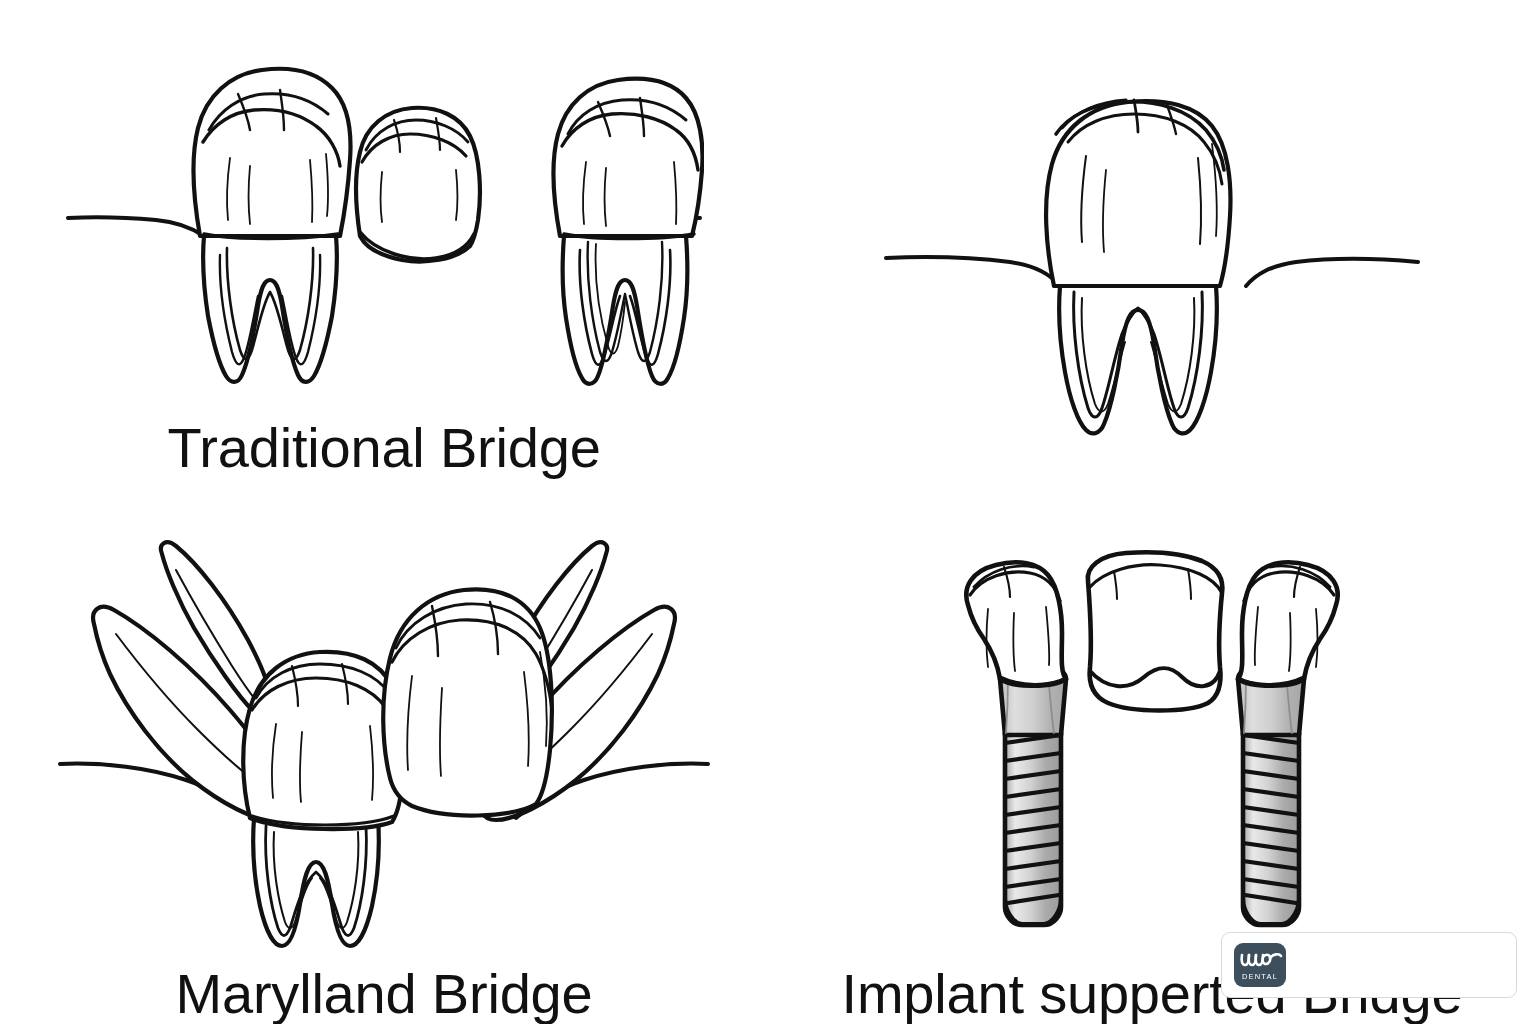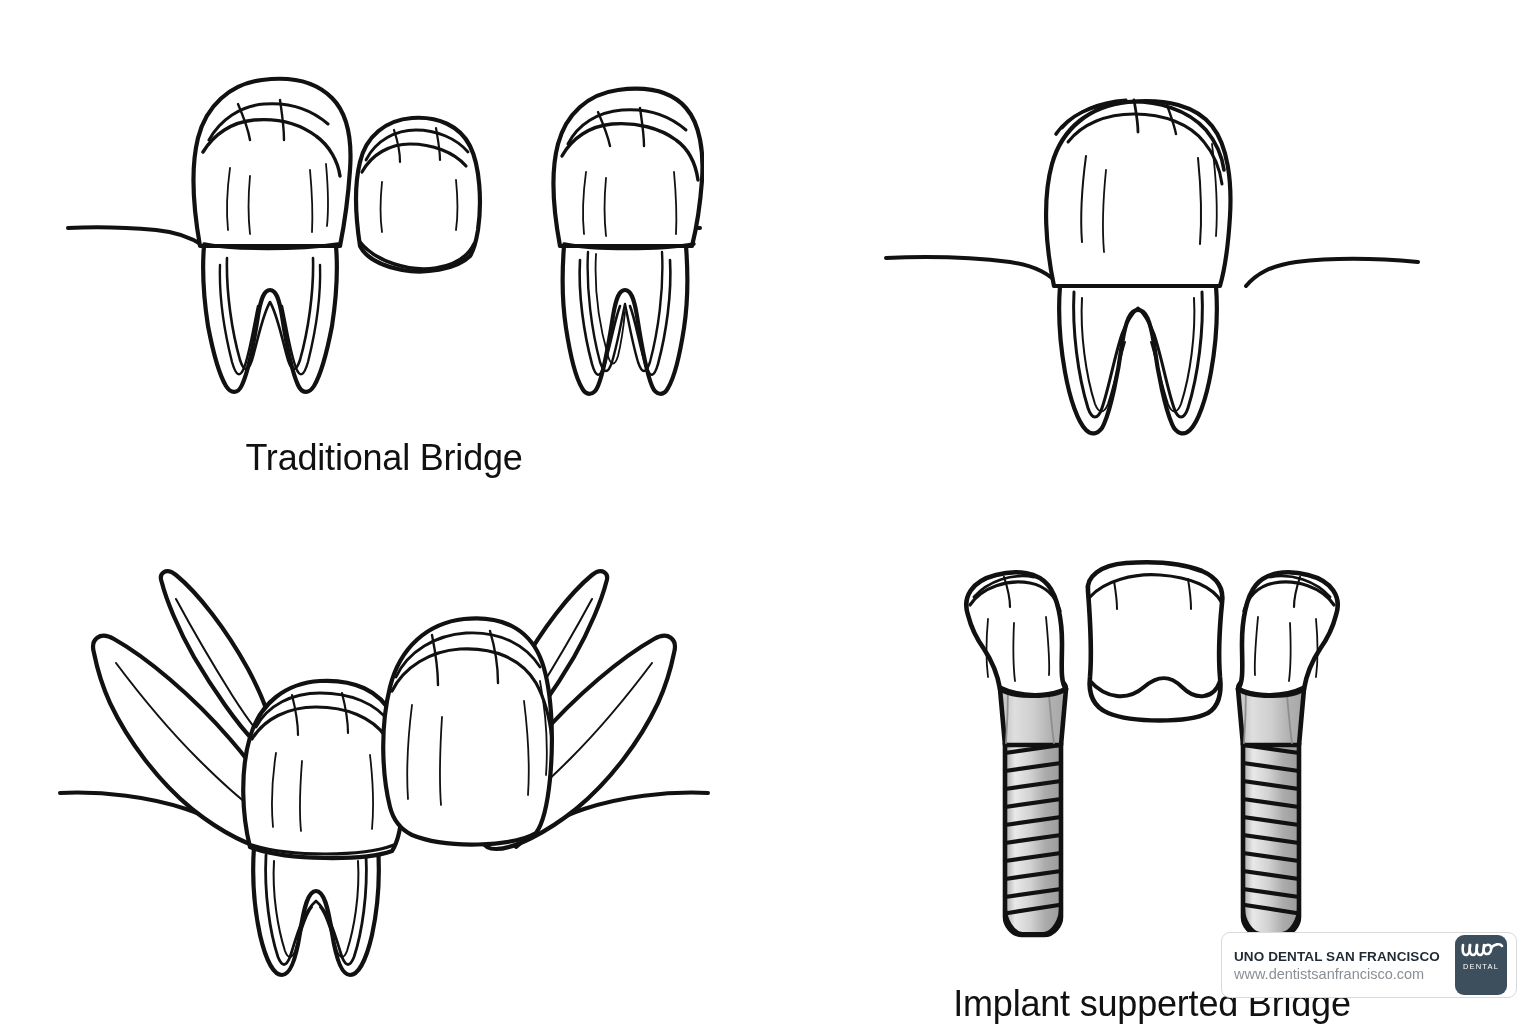--- a/index.html
+++ b/index.html
@@ -37,21 +37,21 @@
     display: flex;
     align-items: center;
     justify-content: center;
     min-height: 0;
   }
   .panel-art svg {
     display: block;
   }
 
   .panel-label {
-    font-size: 36px;
+    font-size: 56px;
     font-weight: 400;
     color: #111111;
     letter-spacing: -0.2px;
     white-space: nowrap;
     text-align: center;
     line-height: 1;
   }
 
   
   .panel-traditional .panel-art { padding-top: 10px; }
@@ -98,26 +98,26 @@
     white-space: nowrap;
   }
   .watermark-url {
     font-size: 14.5px;
     font-weight: 400;
     color: #8a8f94;
     white-space: nowrap;
   }
   .watermark-logo {
     width: 52px;
-    height: 60px;
+    height: 44px;
     border-radius: 9px;
     background: #3d4f5d;
     flex: 0 0 auto;
     display: flex;
-    align-items: flex-start;
+    align-items: center;
     justify-content: center;
   }
   .watermark-logo svg { display: block; }
 </style>
 </head>
 <body>
 
 <div class="diagram-grid">
 
   <div class="panel panel-traditional">
@@ -297,20 +297,21 @@
           <path d="M342 116 C354 90 382 74 412 72 C446 70 472 84 486 106" fill="none" stroke-width="2.8"></path>
           <path d="M378 74 C382 94 384 108 384 124" fill="none" stroke-width="2.4"></path>
           <path d="M436 70 C442 90 444 106 444 122" fill="none" stroke-width="2.4"></path>
           <path d="M358 144 C354 176 352 208 354 238" fill="none" stroke-width="1.8"></path>
           <path d="M388 156 C386 188 385 218 387 244" fill="none" stroke-width="1.8"></path>
           <path d="M470 140 C474 172 476 204 474 234" fill="none" stroke-width="1.8"></path>
           <path d="M486 120 C492 152 494 186 492 214" fill="none" stroke-width="1.8"></path>
         </g>
       </svg>
     </div>
+    <div class="panel-label">Marylland Bridge</div>
   </div>
 
   <div class="panel panel-implant">
     <div class="panel-art">
       <svg width="420" height="400" viewBox="0 0 420 400" fill="none" xmlns="http://www.w3.org/2000/svg">
         <defs>
           <linearGradient id="collarGrad" x1="0" y1="0" x2="1" y2="0">
             <stop offset="0%" stop-color="#bdbdbd"></stop>
             <stop offset="22%" stop-color="#dedede"></stop>
             <stop offset="50%" stop-color="#cfcfcf"></stop>
@@ -402,24 +403,20 @@
           <path d="M246 22 C248 34 249 44 249 52" fill="none" stroke-width="2"></path>
         </g>
       </svg>
     </div>
     <div class="panel-label">Implant supperted Bridge</div>
   </div>
 
 </div>
 
 <div class="watermark-badge">
-  <div class="watermark-text">
-    <div class="watermark-title">UNO DENTAL SAN FRANCISCO</div>
-    <div class="watermark-url">www.dentistsanfrancisco.com</div>
-  </div>
   <div class="watermark-logo">
     <svg width="46" height="40" viewBox="0 0 46 40" xmlns="http://www.w3.org/2000/svg">
 
       <g fill="none" stroke="#ffffff" stroke-width="2.6" stroke-linecap="round" stroke-linejoin="round">
         <path d="M5 10 C4 16 5 20 8 20 C11 20 12 16 12 10"></path>
         <path d="M12 10 C11 16 12 20 15 20 C18 20 19 16 19 10"></path>
         <path d="M19 10 C18 16 19 20 22 20 C25 20 26 16 26 10"></path>
         <path d="M26 12 C28 9 32 9 33 12 C34 15 32 19 29 19 C26 19 25 16 26 12Z"></path>
         <path d="M33 13 C36 9 42 8 44 11"></path>
       </g>

